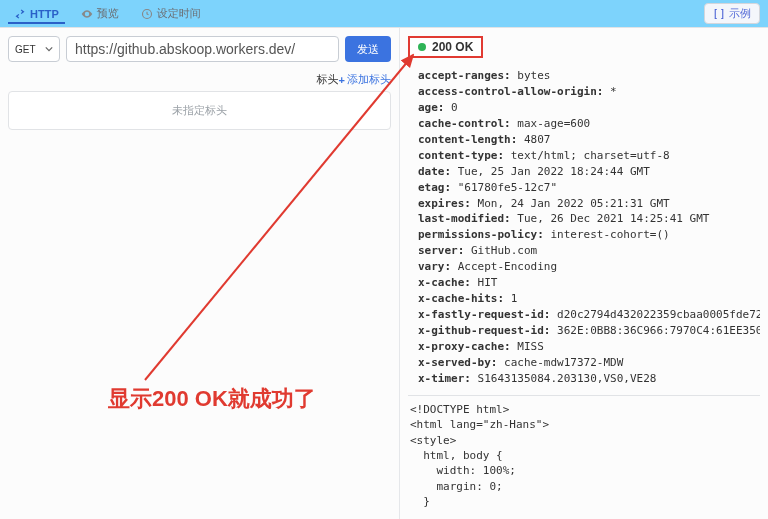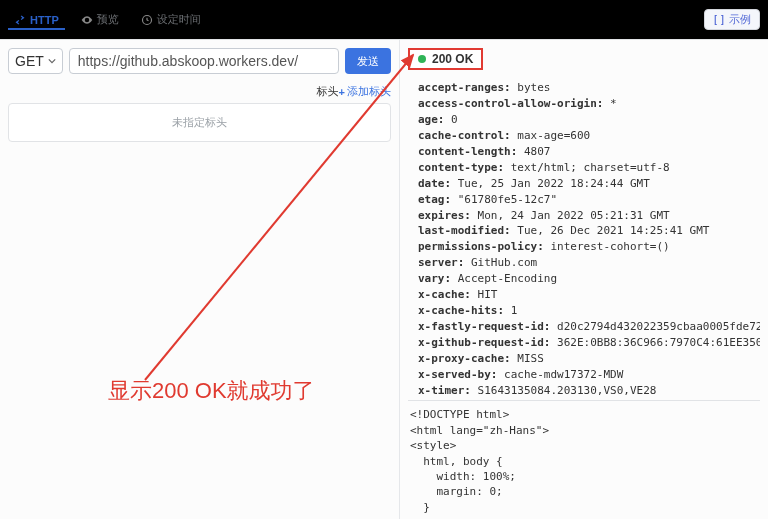--- a/index.html
+++ b/index.html
@@ -38,27 +38,27 @@
     flex-direction: column;
     width: 100%;
     height: 100%;
     z-index: 1;
   }
 
   
   .tabbar {
     display: flex;
     align-items: center;
-    height: 40px;
+    height: 28px;
     border-bottom: 1px solid #e1e3e6;
     padding: 0 8px;
     gap: 10px;
     font-size: 11px;
     color: #6b6e72;
-    background: #000000;
+    background: #7dd3fc;
     justify-content: flex-end;
   }
   .tabbar .tab {
     display: flex;
     align-items: center;
     gap: 4px;
     padding: 4px 6px;
     cursor: pointer;
   }
   .tabbar .tab.active {
@@ -114,21 +114,21 @@
     gap: 6px;
     margin-bottom: 10px;
   }
   .method-select {
     display: flex;
     align-items: center;
     gap: 4px;
     border: 1px solid #c8cdd4;
     border-radius: 4px;
     padding: 4px 6px;
-    font-size: 14px;
+    font-size: 10px;
     background: #fff;
     cursor: pointer;
     min-width: 52px;
     justify-content: space-between;
   }
   .url-input {
     flex: 1;
     border: 1px solid #c8cdd4;
     border-radius: 4px;
     padding: 4px 8px;
@@ -218,24 +218,24 @@
     line-height: 1.4;
     color: #333;
     white-space: pre;
     overflow: hidden;
   }
 
   
   .annotation-text {
     position: absolute;
     left: 108px;
-    top: 336px;
+    top: 356px;
     font-size: 22px;
     color: #e03a30;
-    font-weight: 400;
+    font-weight: 700;
     z-index: 5;
     pointer-events: none;
   }
   .annotation-svg {
     position: absolute;
     inset: 0;
     pointer-events: none;
     z-index: 4;
   }
 

